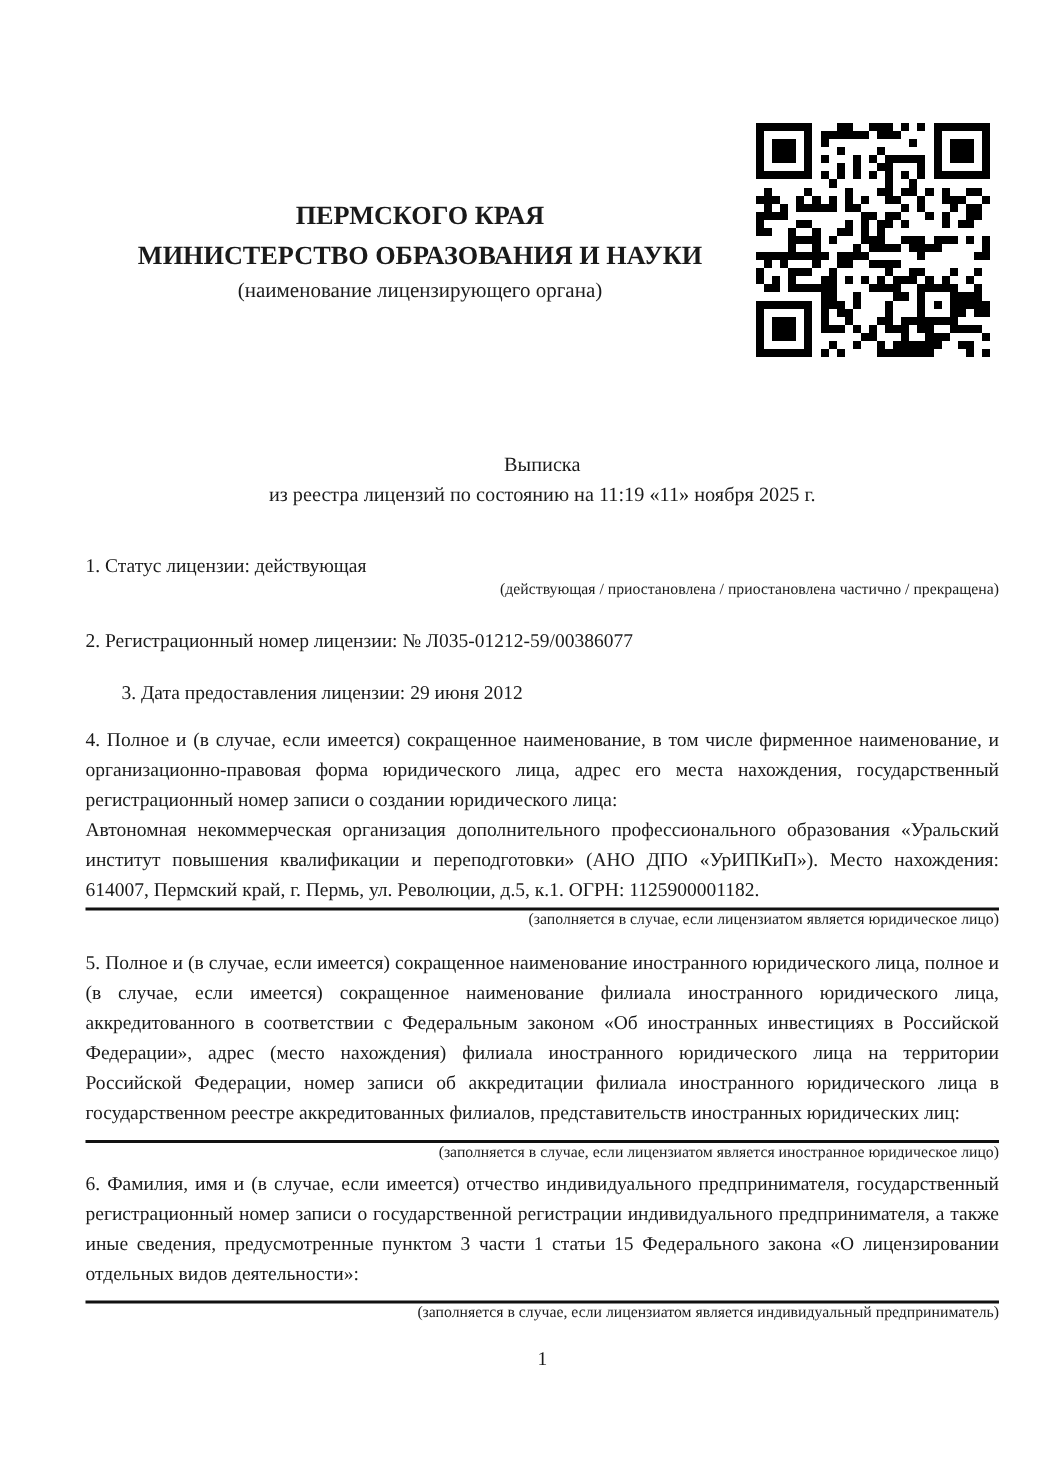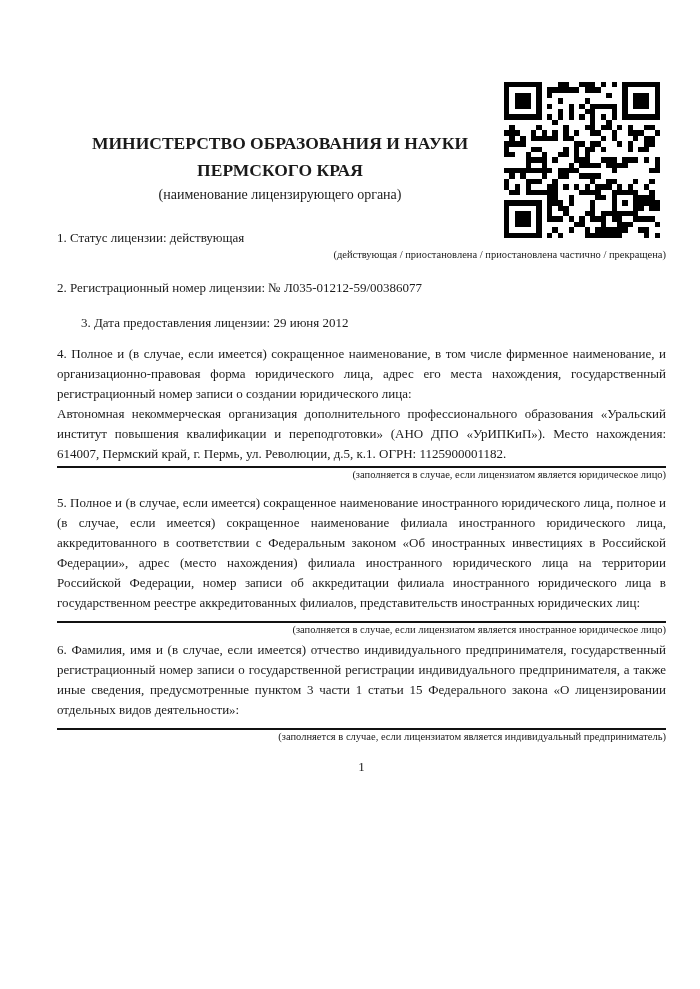--- a/index.html
+++ b/index.html
@@ -474,25 +474,29 @@
         <rect x="20" y="28" width="1" height="1"></rect>
         <rect x="21" y="28" width="1" height="1"></rect>
         <rect x="26" y="28" width="1" height="1"></rect>
         <rect x="28" y="28" width="1" height="1"></rect>
       </svg>
     </div>
 
   <div class="content">
 
     <div class="ministry-block">
+      <div class="ministry-line">ПЕРМСКОГО КРАЯ</div>
       <div class="ministry-line">МИНИСТЕРСТВО ОБРАЗОВАНИЯ И НАУКИ</div>
-      <div class="ministry-line">ПЕРМСКОГО КРАЯ</div>
       <div class="ministry-caption">(наименование лицензирующего органа)</div>
     </div>
 
+    <div class="doc-title">
+      <div>Выписка</div>
+      <div>из реестра лицензий по состоянию на 11:19 «11» ноября 2025 г.</div>
+    </div>
 
     <div class="item mt-i1">1. Статус лицензии: действующая</div>
     <div class="item-note">(действующая / приостановлена / приостановлена частично / прекращена)</div>
 
     <div class="item mt-i2">2. Регистрационный номер лицензии: № Л035-01212-59/00386077</div>
 
     <div class="item mt-i3">3. Дата предоставления лицензии: 29 июня 2012</div>
 
     <div class="item justify mt-i4">4. Полное и (в случае, если имеется) сокращенное наименование, в том числе фирменное наименование, и организационно-правовая форма юридического лица, адрес его места нахождения, государственный регистрационный номер записи о создании юридического лица:</div>
     <div class="item justify">Автономная некоммерческая организация дополнительного профессионального образования «Уральский институт повышения квалификации и переподготовки» (АНО ДПО «УрИПКиП»). Место нахождения: 614007, Пермский край, г. Пермь, ул. Революции, д.5, к.1. ОГРН: 1125900001182.</div>

